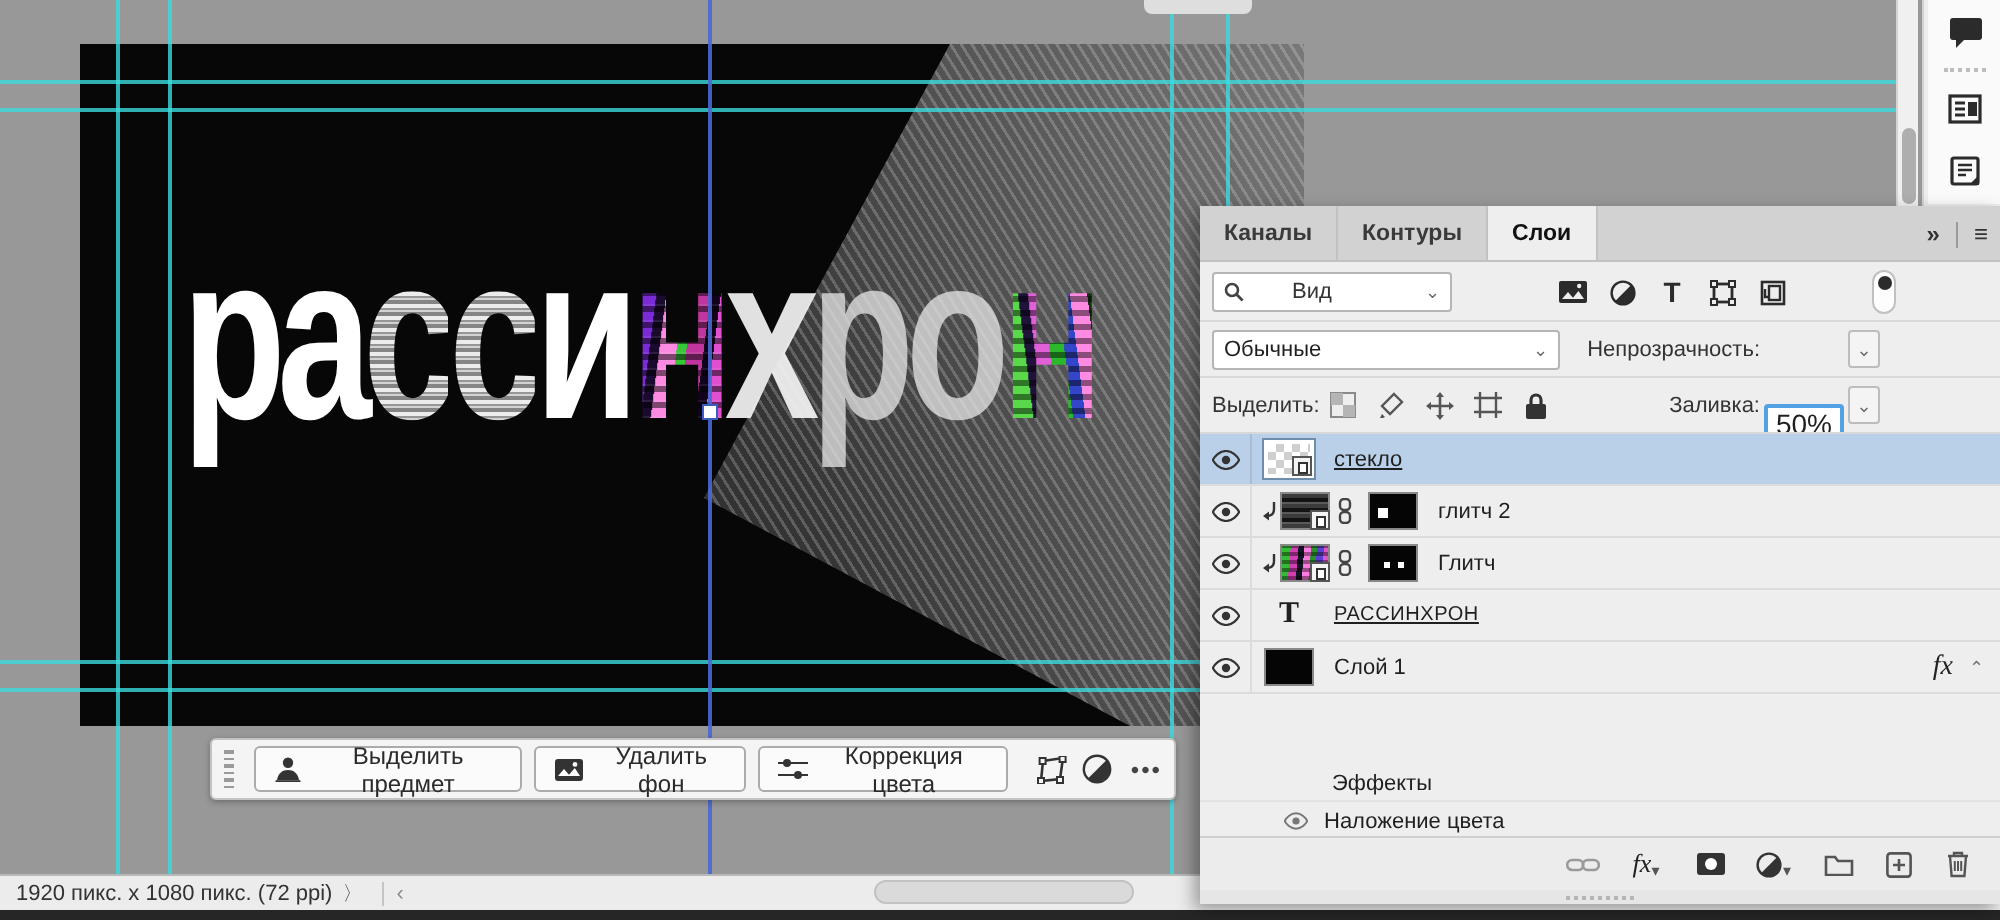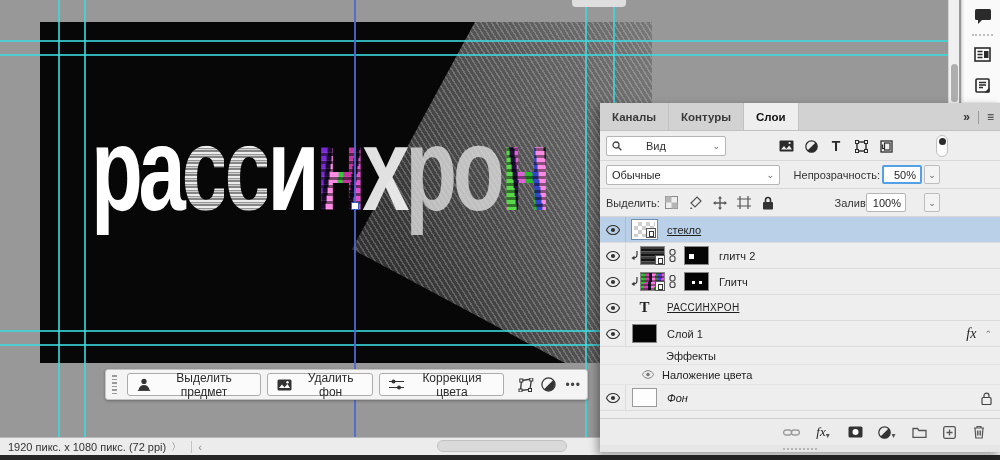--- a/index.html
+++ b/index.html
@@ -93,21 +93,21 @@
   #filter-toggle { position:absolute; left:336px; top:4px; width:12px; height:22px; background:#fdfdfd;
     border:1px solid #c0c0c0; border-radius:6px; cursor:pointer; }
   #filter-toggle i { position:absolute; left:1.5px; top:1.5px; width:7px; height:7px; background:#2b2b2b; border-radius:50%; }
 
   #p-blend { height:28px; }
   #blend-select { position:absolute; left:6px; top:4px; width:174px; height:20px; background:#fff;
     border:1px solid #b5b5b5; border-radius:2px; display:flex; align-items:center; padding:0 5px; cursor:pointer; }
   #blend-select .chev { margin-left:auto; color:#666; font-size:9px; }
   .fld-label { position:absolute; font-size:11px; color:#333; }
   .fld { position:absolute; height:19px; width:40px; background:#fff; border:1px solid #b5b5b5;
-    border-radius:2px; font-size:11px; display:flex; align-items:center; justify-content:flex-end; padding-right:4px; }
+    border-radius:2px; font-size:14px; display:flex; align-items:center; justify-content:flex-end; padding-right:4px;margin-top:37px; }
   .fld.focus { border:2px solid #53a0e4; }
   .fld-chev { position:absolute; height:19px; width:16px; background:#f4f4f4; border:1px solid #bdbdbd;
     border-radius:2px; display:flex; align-items:center; justify-content:center; color:#666; font-size:9px; cursor:pointer; }
 
   #p-lock { height:28px; }
   #lock-icons { position:absolute; left:64px; top:6px; display:flex; gap:9px; align-items:center; }
   .l-ico { width:15px; height:15px; display:flex; align-items:center; justify-content:center; color:#555; cursor:pointer; }
 
   #p-list { position:relative; height:200px; background:#eeeeee; }
   .lrow { position:relative; display:flex; align-items:center; height:26px; border-bottom:1px solid #dcdcdc; cursor:pointer; }
@@ -487,21 +487,21 @@
         </span>
         <div style="width:6px"></div>
         <div class="thumb t-black"></div>
         <span class="lname">Слой 1</span>
         <span class="row-right">
           <span class="fx-it">fx</span>
           <span class="scroll-chev">⌃</span>
         </span>
       </div>
 
-      <div class="sub-row" style="height:18px;">
+      <div class="sub-row" style="height:18px;margin-top:36px;">
         <span class="txt">Эффекты</span>
       </div>
       <div class="sub-row" id="overlay-row" style="height:20px;">
         <span id="overlay-eye">
           <svg width="12" height="9" viewBox="0 0 14 10">
               <path d="M7 .5C3.8.5 1.3 3.2.4 5c.9 1.8 3.4 4.5 6.6 4.5S12.7 6.8 13.6 5C12.7 3.2 10.2.5 7 .5z" fill="none" stroke="#777" stroke-width="1.1"></path>
               <circle cx="7" cy="5" r="2.1" fill="#777"></circle>
             </svg>
         </span>
         <span class="txt">Наложение цвета</span>

